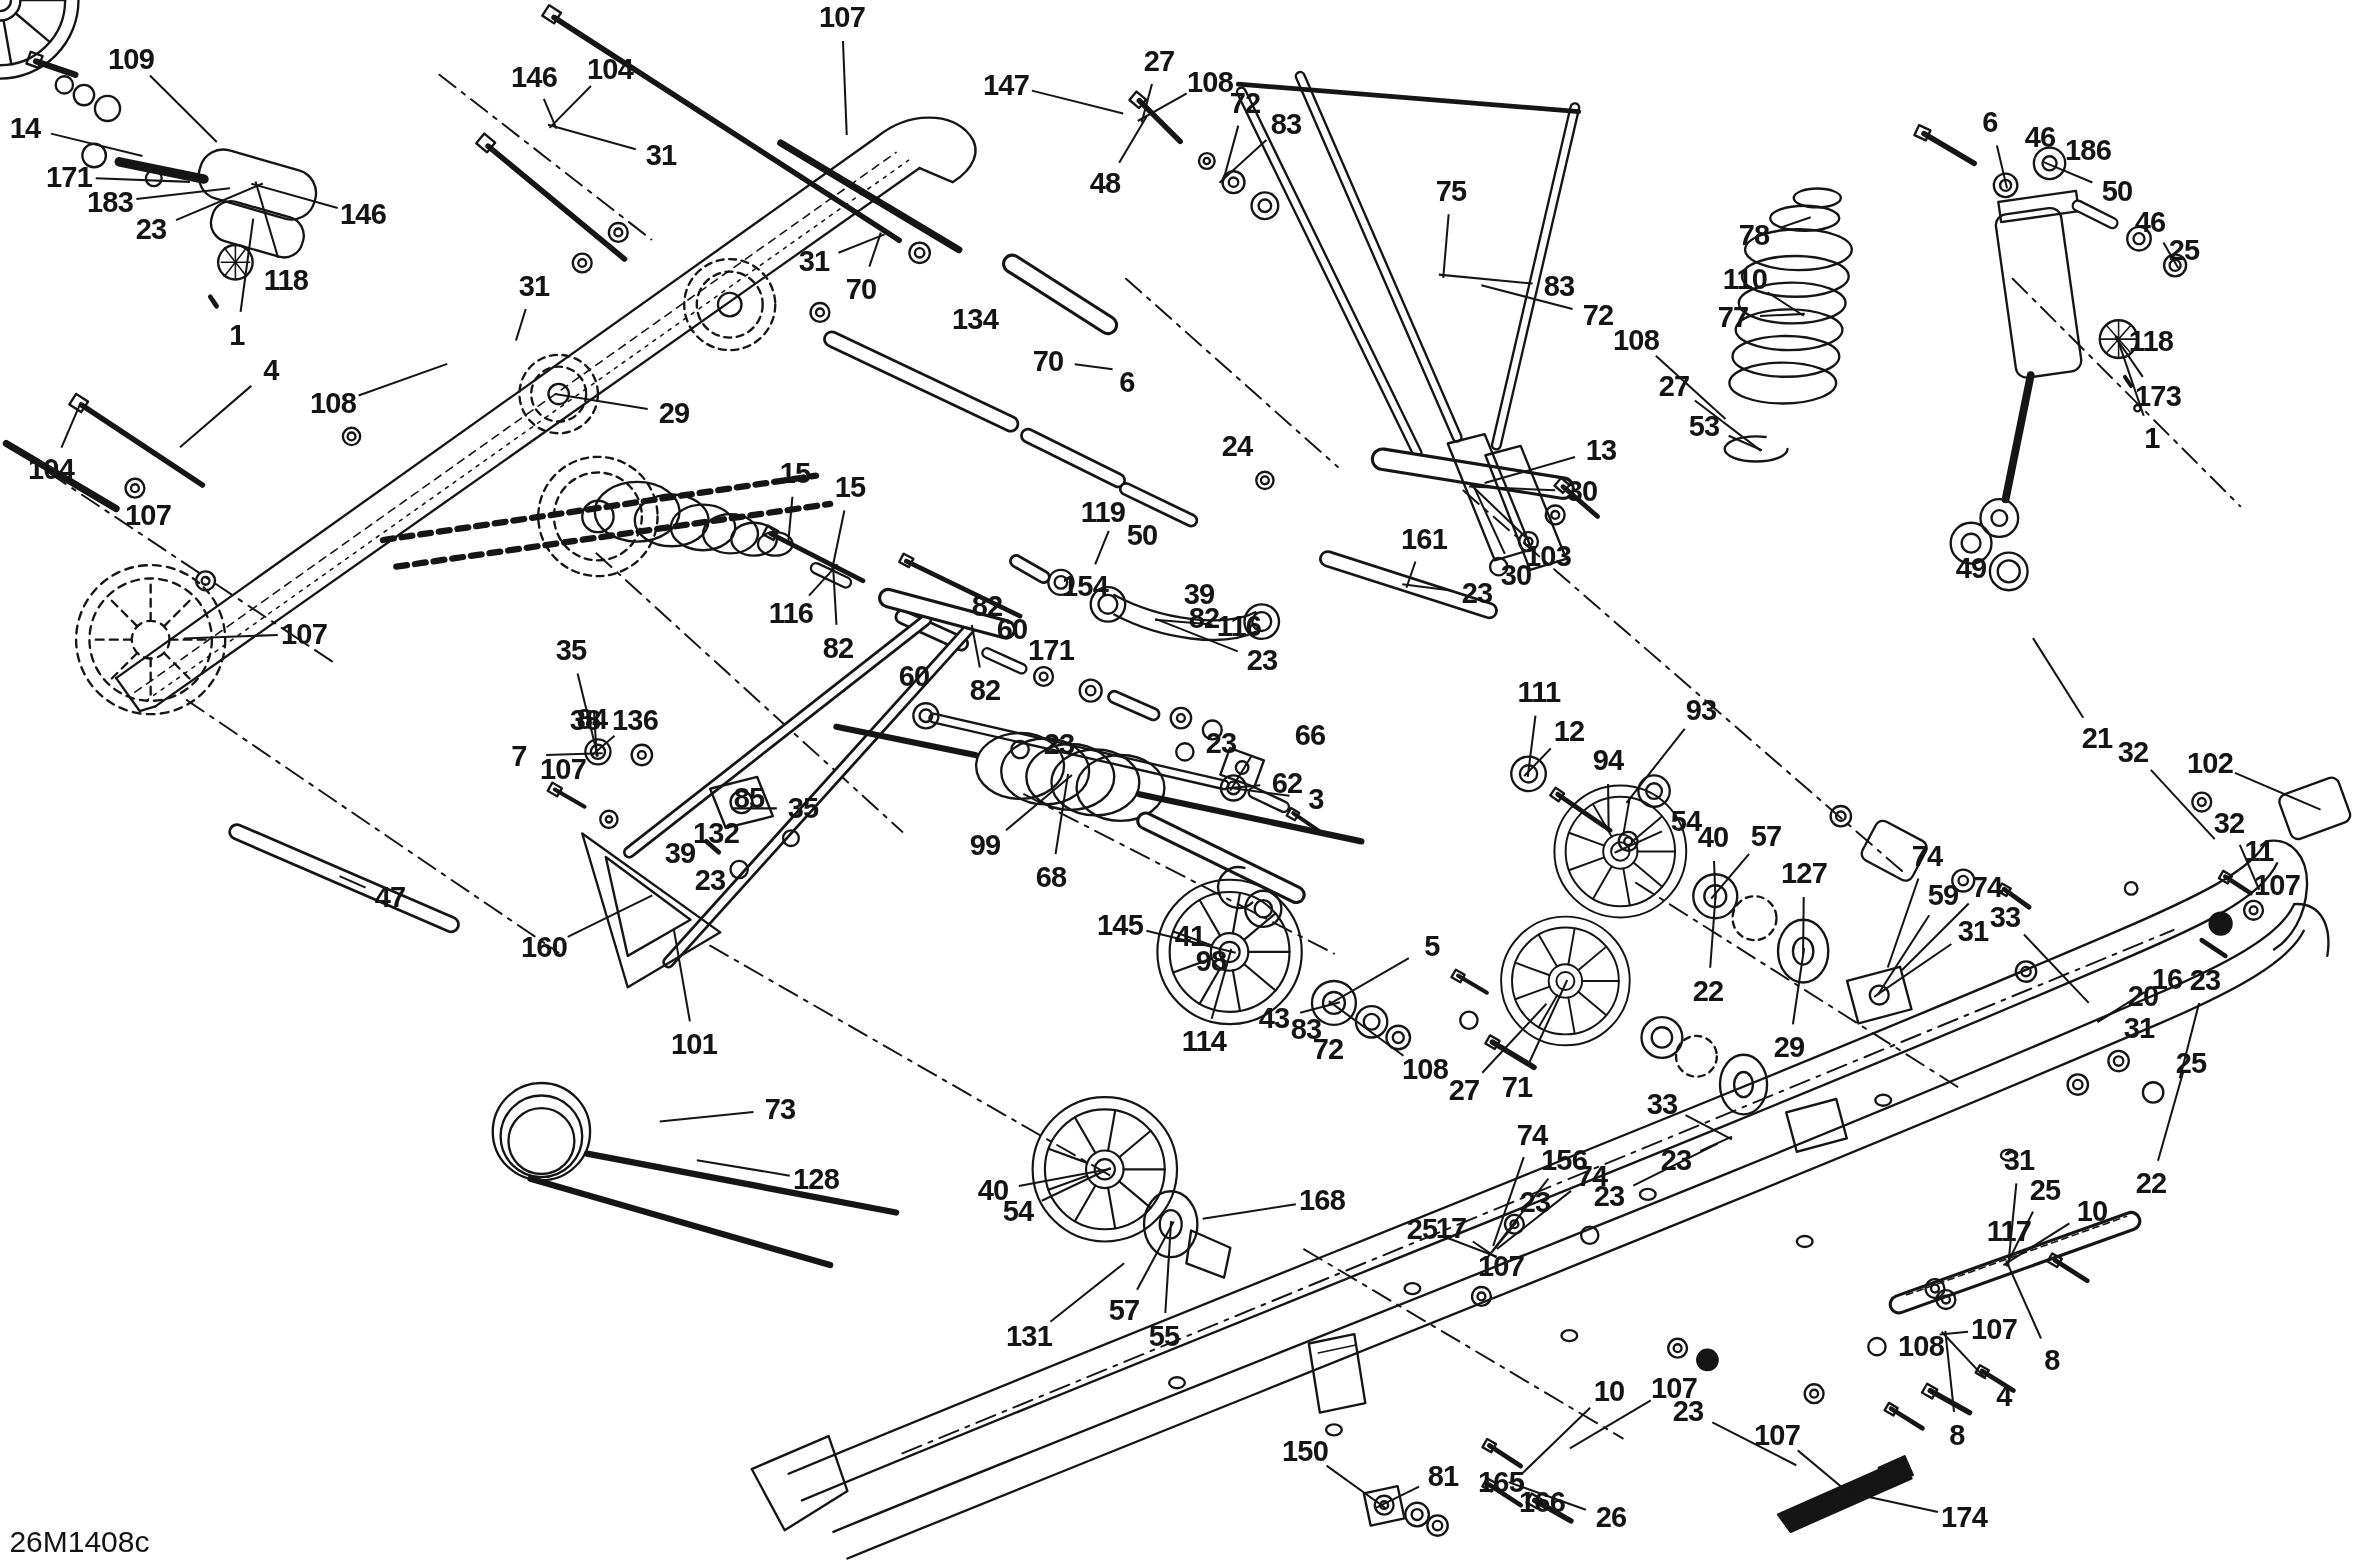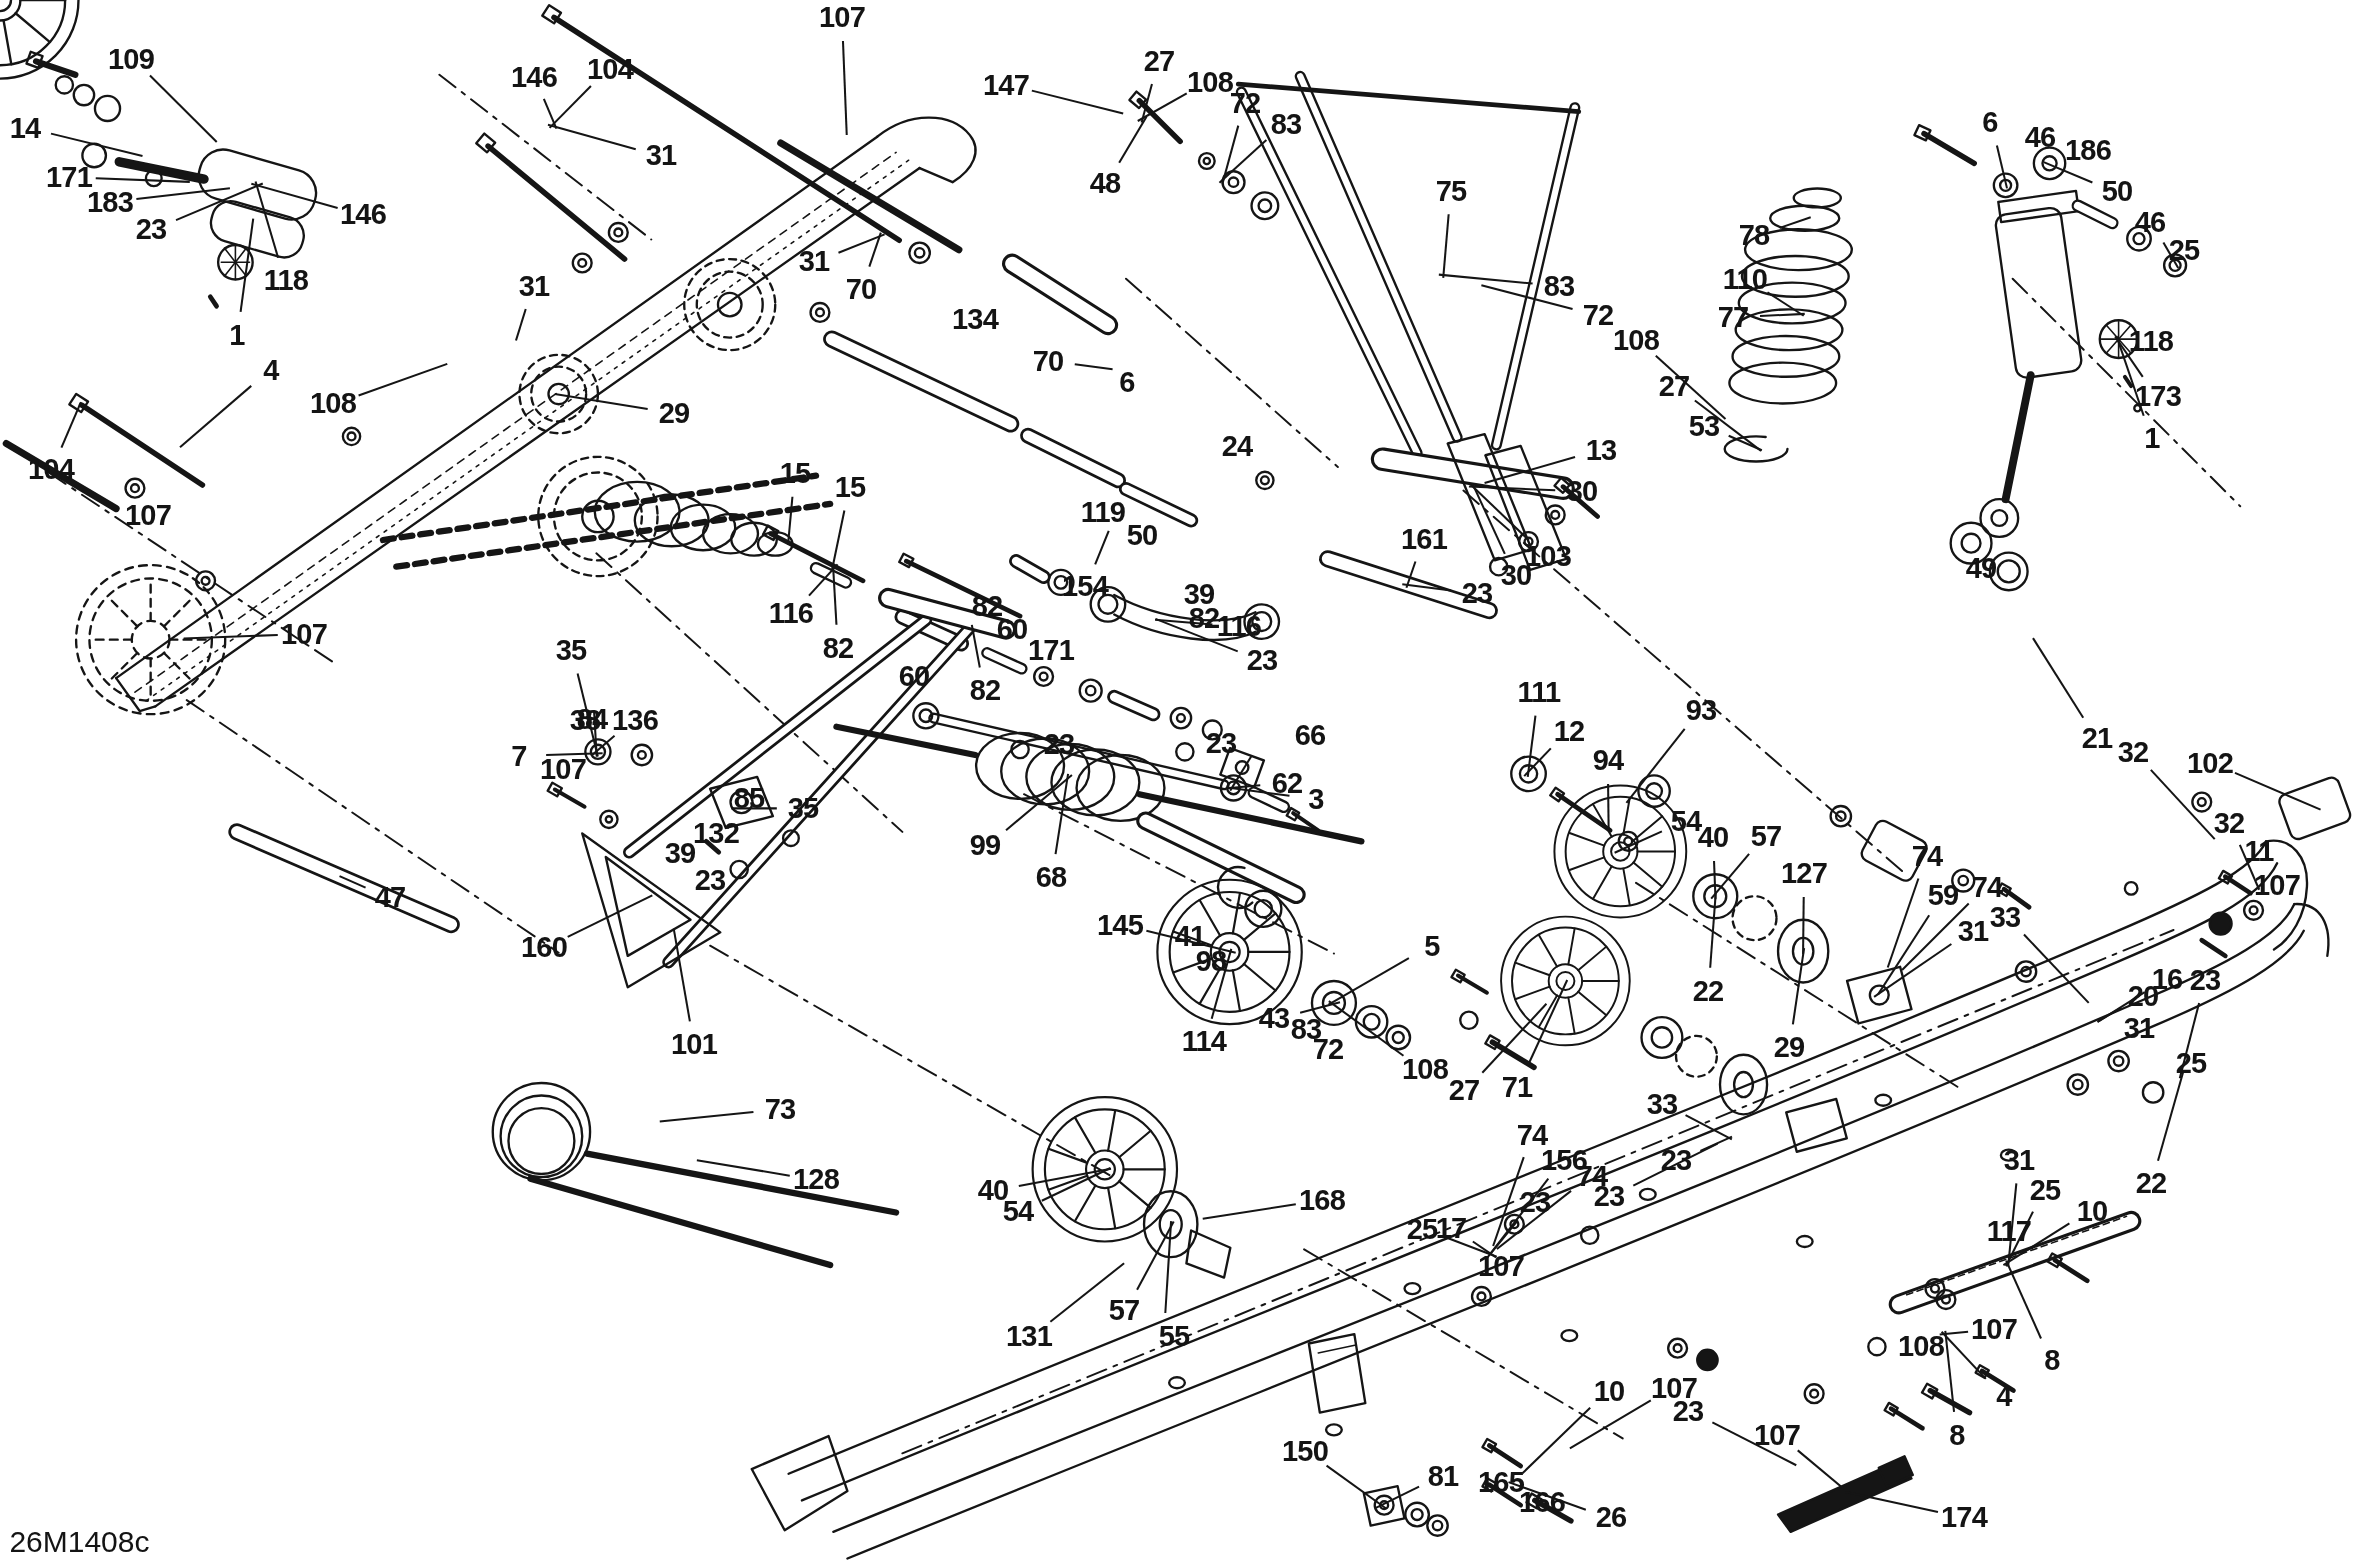--- a/index.html
+++ b/index.html
@@ -636,21 +636,21 @@
       <div class="callout" style="left: 1704px; top: 426px;">53</div>
       <div class="callout" style="left: 1990px; top: 122px;">6</div>
       <div class="callout" style="left: 2040px; top: 137px;">46</div>
       <div class="callout" style="left: 2088px; top: 150px;">186</div>
       <div class="callout" style="left: 2117px; top: 191px;">50</div>
       <div class="callout" style="left: 2150px; top: 222px;">46</div>
       <div class="callout" style="left: 2184px; top: 250px;">25</div>
       <div class="callout" style="left: 2151px; top: 341px;">118</div>
       <div class="callout" style="left: 2158px; top: 396px;">173</div>
       <div class="callout" style="left: 2152px; top: 438px;">1</div>
-      <div class="callout" style="left: 1971px; top: 568px; margin-left: 10px;">49</div>
+      <div class="callout" style="left: 1971px; top: 568px;">49</div>
       <div class="callout" style="left: 795px; top: 473px;">15</div>
       <div class="callout" style="left: 850px; top: 487px;">15</div>
       <div class="callout" style="left: 791px; top: 613px;">116</div>
       <div class="callout" style="left: 838px; top: 648px;">82</div>
       <div class="callout" style="left: 571px; top: 650px;">35</div>
       <div class="callout" style="left: 592px; top: 719px;">84</div>
       <div class="callout" style="left: 585px; top: 720px;">38</div>
       <div class="callout" style="left: 635px; top: 720px;">136</div>
       <div class="callout" style="left: 519px; top: 756px;">7</div>
       <div class="callout" style="left: 563px; top: 769px;">107</div>
@@ -725,21 +725,21 @@
       <div class="callout" style="left: 2143px; top: 996px;">20</div>
       <div class="callout" style="left: 2167px; top: 979px;">16</div>
       <div class="callout" style="left: 2205px; top: 980px;">23</div>
       <div class="callout" style="left: 2139px; top: 1028px;">31</div>
       <div class="callout" style="left: 2191px; top: 1063px;">25</div>
       <div class="callout" style="left: 2019px; top: 1160px;">31</div>
       <div class="callout" style="left: 993px; top: 1190px;">40</div>
       <div class="callout" style="left: 1018px; top: 1211px;">54</div>
       <div class="callout" style="left: 1029px; top: 1336px;">131</div>
       <div class="callout" style="left: 1124px; top: 1310px;">57</div>
-      <div class="callout" style="left: 1164px; top: 1336px; margin-left: 10px;">55</div>
+      <div class="callout" style="left: 1164px; top: 1336px;">55</div>
       <div class="callout" style="left: 1322px; top: 1200px;">168</div>
       <div class="callout" style="left: 1305px; top: 1451px;">150</div>
       <div class="callout" style="left: 1422px; top: 1229px;">25</div>
       <div class="callout" style="left: 1451px; top: 1228px;">17</div>
       <div class="callout" style="left: 1535px; top: 1202px;">23</div>
       <div class="callout" style="left: 1609px; top: 1196px;">23</div>
       <div class="callout" style="left: 1501px; top: 1266px;">107</div>
       <div class="callout" style="left: 1609px; top: 1391px;">10</div>
       <div class="callout" style="left: 1674px; top: 1388px;">107</div>
       <div class="callout" style="left: 1688px; top: 1411px;">23</div>

